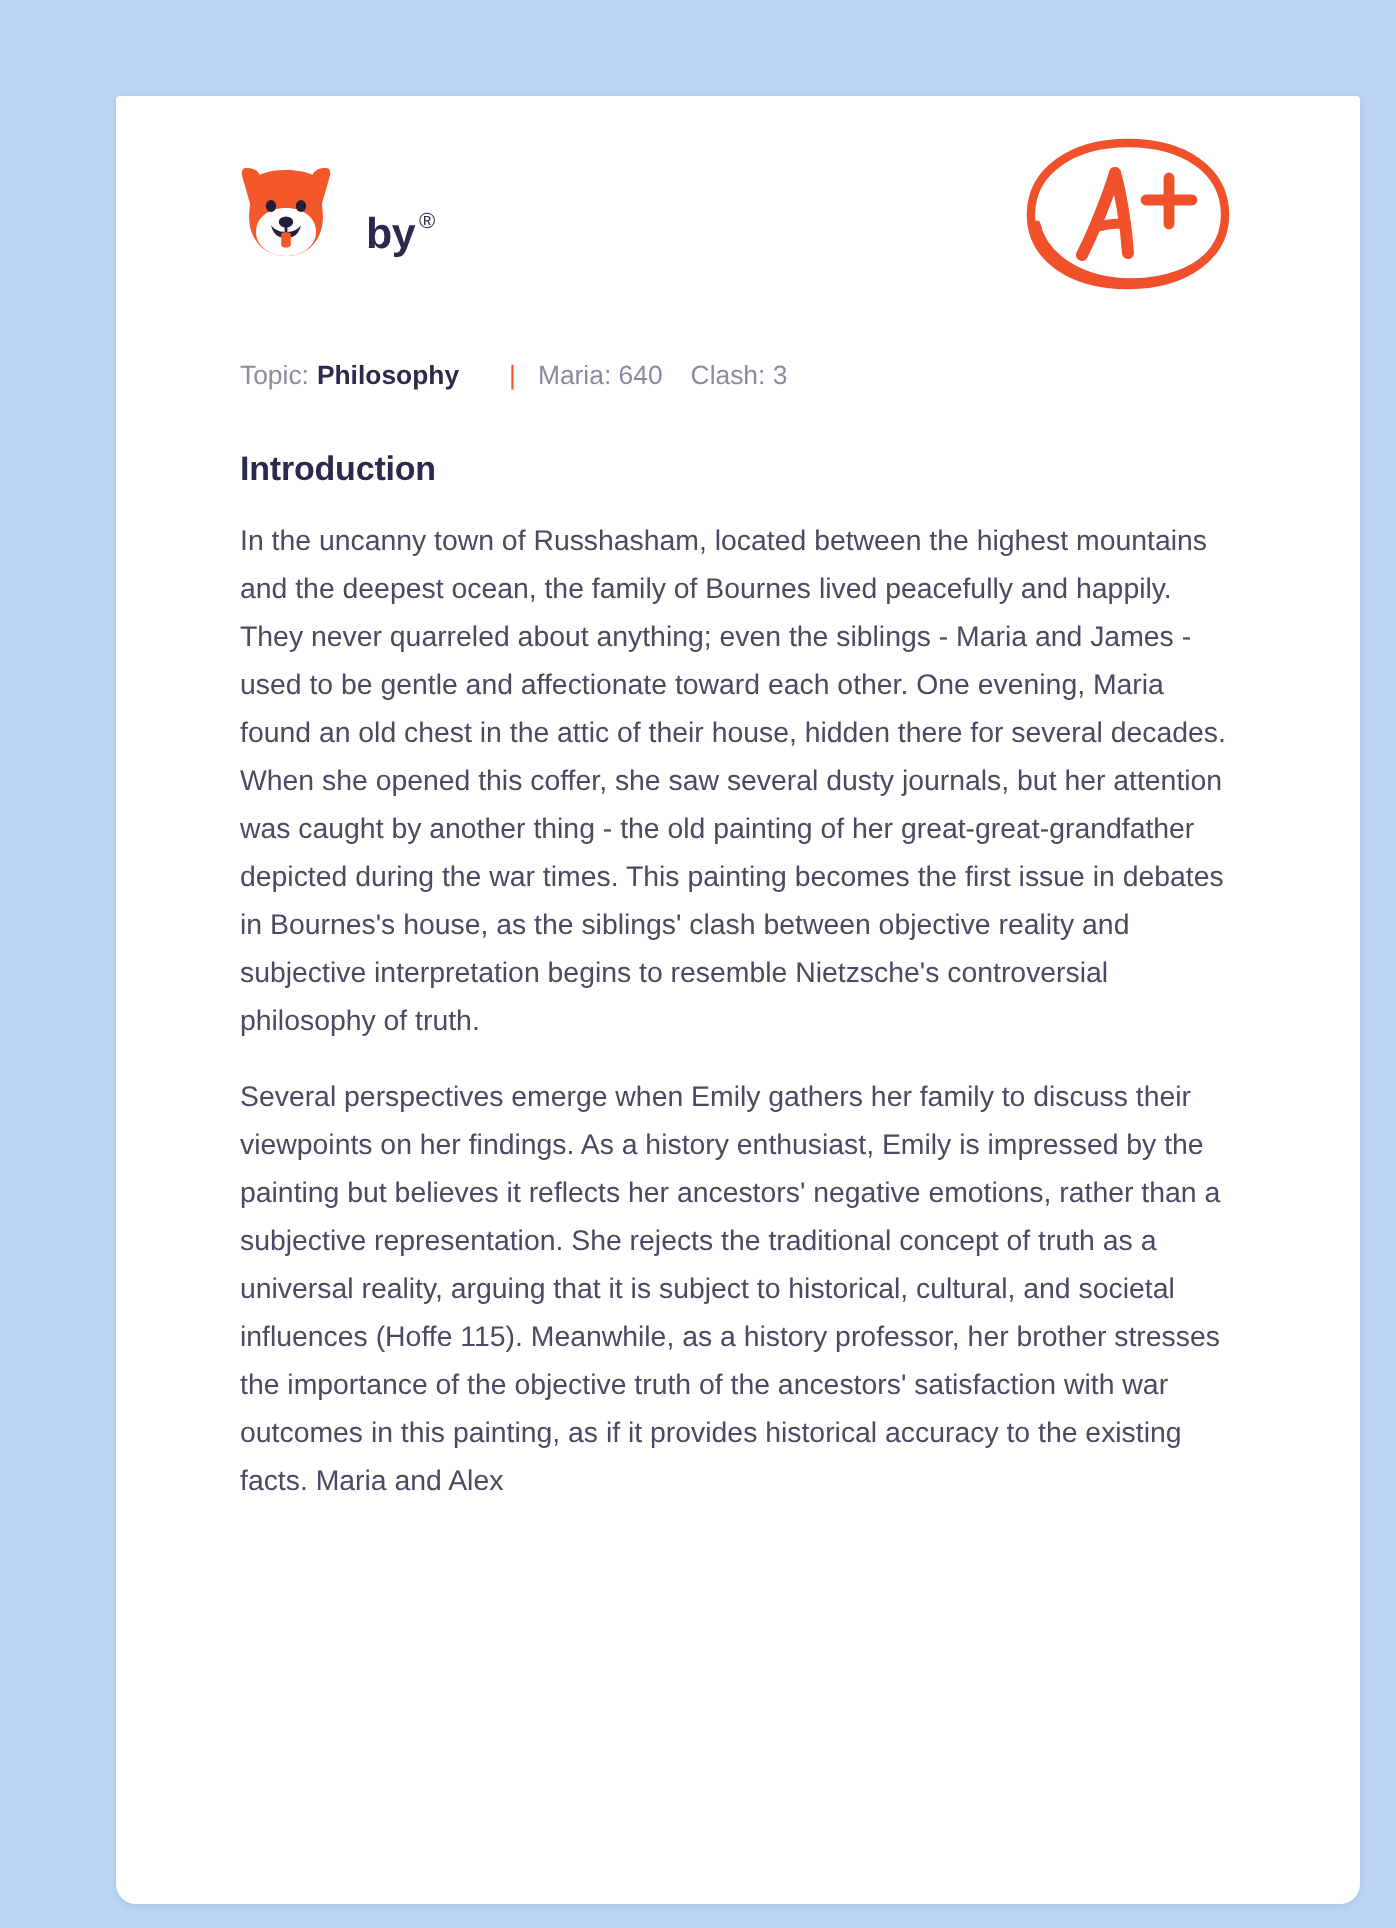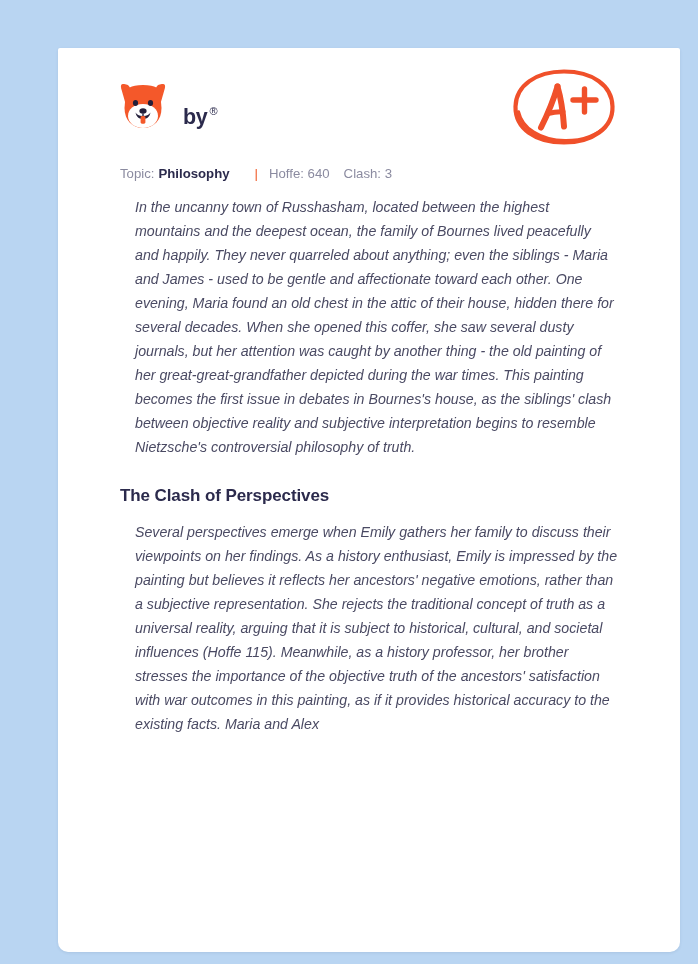--- a/index.html
+++ b/index.html
@@ -80,21 +80,21 @@
     margin: 18px 0 0 0;
     font-size: 26.5px;
     line-height: 41px;
     font-weight: 700;
     color: #2b2a4c;
     letter-spacing: -0.2px;
   }
 
   
   .doc-meta {
-    margin-top: 18px;
+    margin-top: 32px;
     font-size: 13.2px;
     color: #8b8ba0;
     display: flex;
     align-items: baseline;
     white-space: nowrap;
   }
   .meta-label { color: #8b8ba0; }
   .meta-strong {
     color: #2b2a4c;
     font-weight: 700;
@@ -112,23 +112,22 @@
     font-size: 17px;
     font-weight: 700;
     color: #2b2a4c;
     margin: 30px 0 0 0;
     letter-spacing: -0.1px;
   }
   .body-para {
     font-size: 14.2px;
     line-height: 24px;
     color: #4a4a63;
-    margin: 14px 0 0 15px;
+    margin: 14px 0 0 0;
     text-align: left;
-    font-style: italic;
   }
   .body-para + .section-heading { margin-top: 27px; }
 </style>
 </head>
 <body>
 
 <div class="page-surface">
   <div class="page-inner">
 
     <div class="doc-header">
@@ -165,28 +164,28 @@
 
     </div>
 
 
     <div class="doc-meta">
       <span class="meta-item">
         <span class="meta-label">Topic:</span><span class="meta-strong">Philosophy</span>
       </span>
       <span class="meta-sep">|</span>
       <span class="meta-item">
-        <span class="meta-label">Hoffe:</span>
+        <span class="meta-label">Maria:</span>
         <span class="meta-label">640</span>
       </span>
       <span class="meta-item">
         <span class="meta-label">Clash:</span>
         <span class="meta-label">3</span>
       </span>
     </div>
 
+    <h2 class="section-heading">Introduction</h2>
     <p class="body-para">In the uncanny town of Russhasham, located between the highest mountains and the deepest ocean, the family of Bournes lived peacefully and happily. They never quarreled about anything; even the siblings - Maria and James - used to be gentle and affectionate toward each other. One evening, Maria found an old chest in the attic of their house, hidden there for several decades. When she opened this coffer, she saw several dusty journals, but her attention was caught by another thing - the old painting of her great-great-grandfather depicted during the war times. This painting becomes the first issue in debates in Bournes's house, as the siblings' clash between objective reality and subjective interpretation begins to resemble Nietzsche's controversial philosophy of truth.</p>
 
-    <h2 class="section-heading">The Clash of Perspectives</h2>
     <p class="body-para">Several perspectives emerge when Emily gathers her family to discuss their viewpoints on her findings. As a history enthusiast, Emily is impressed by the painting but believes it reflects her ancestors' negative emotions, rather than a subjective representation. She rejects the traditional concept of truth as a universal reality, arguing that it is subject to historical, cultural, and societal influences (Hoffe 115). Meanwhile, as a history professor, her brother stresses the importance of the objective truth of the ancestors' satisfaction with war outcomes in this painting, as if it provides historical accuracy to the existing facts. Maria and Alex</p>
 
   </div>
 </div>
 
 </body></html>

